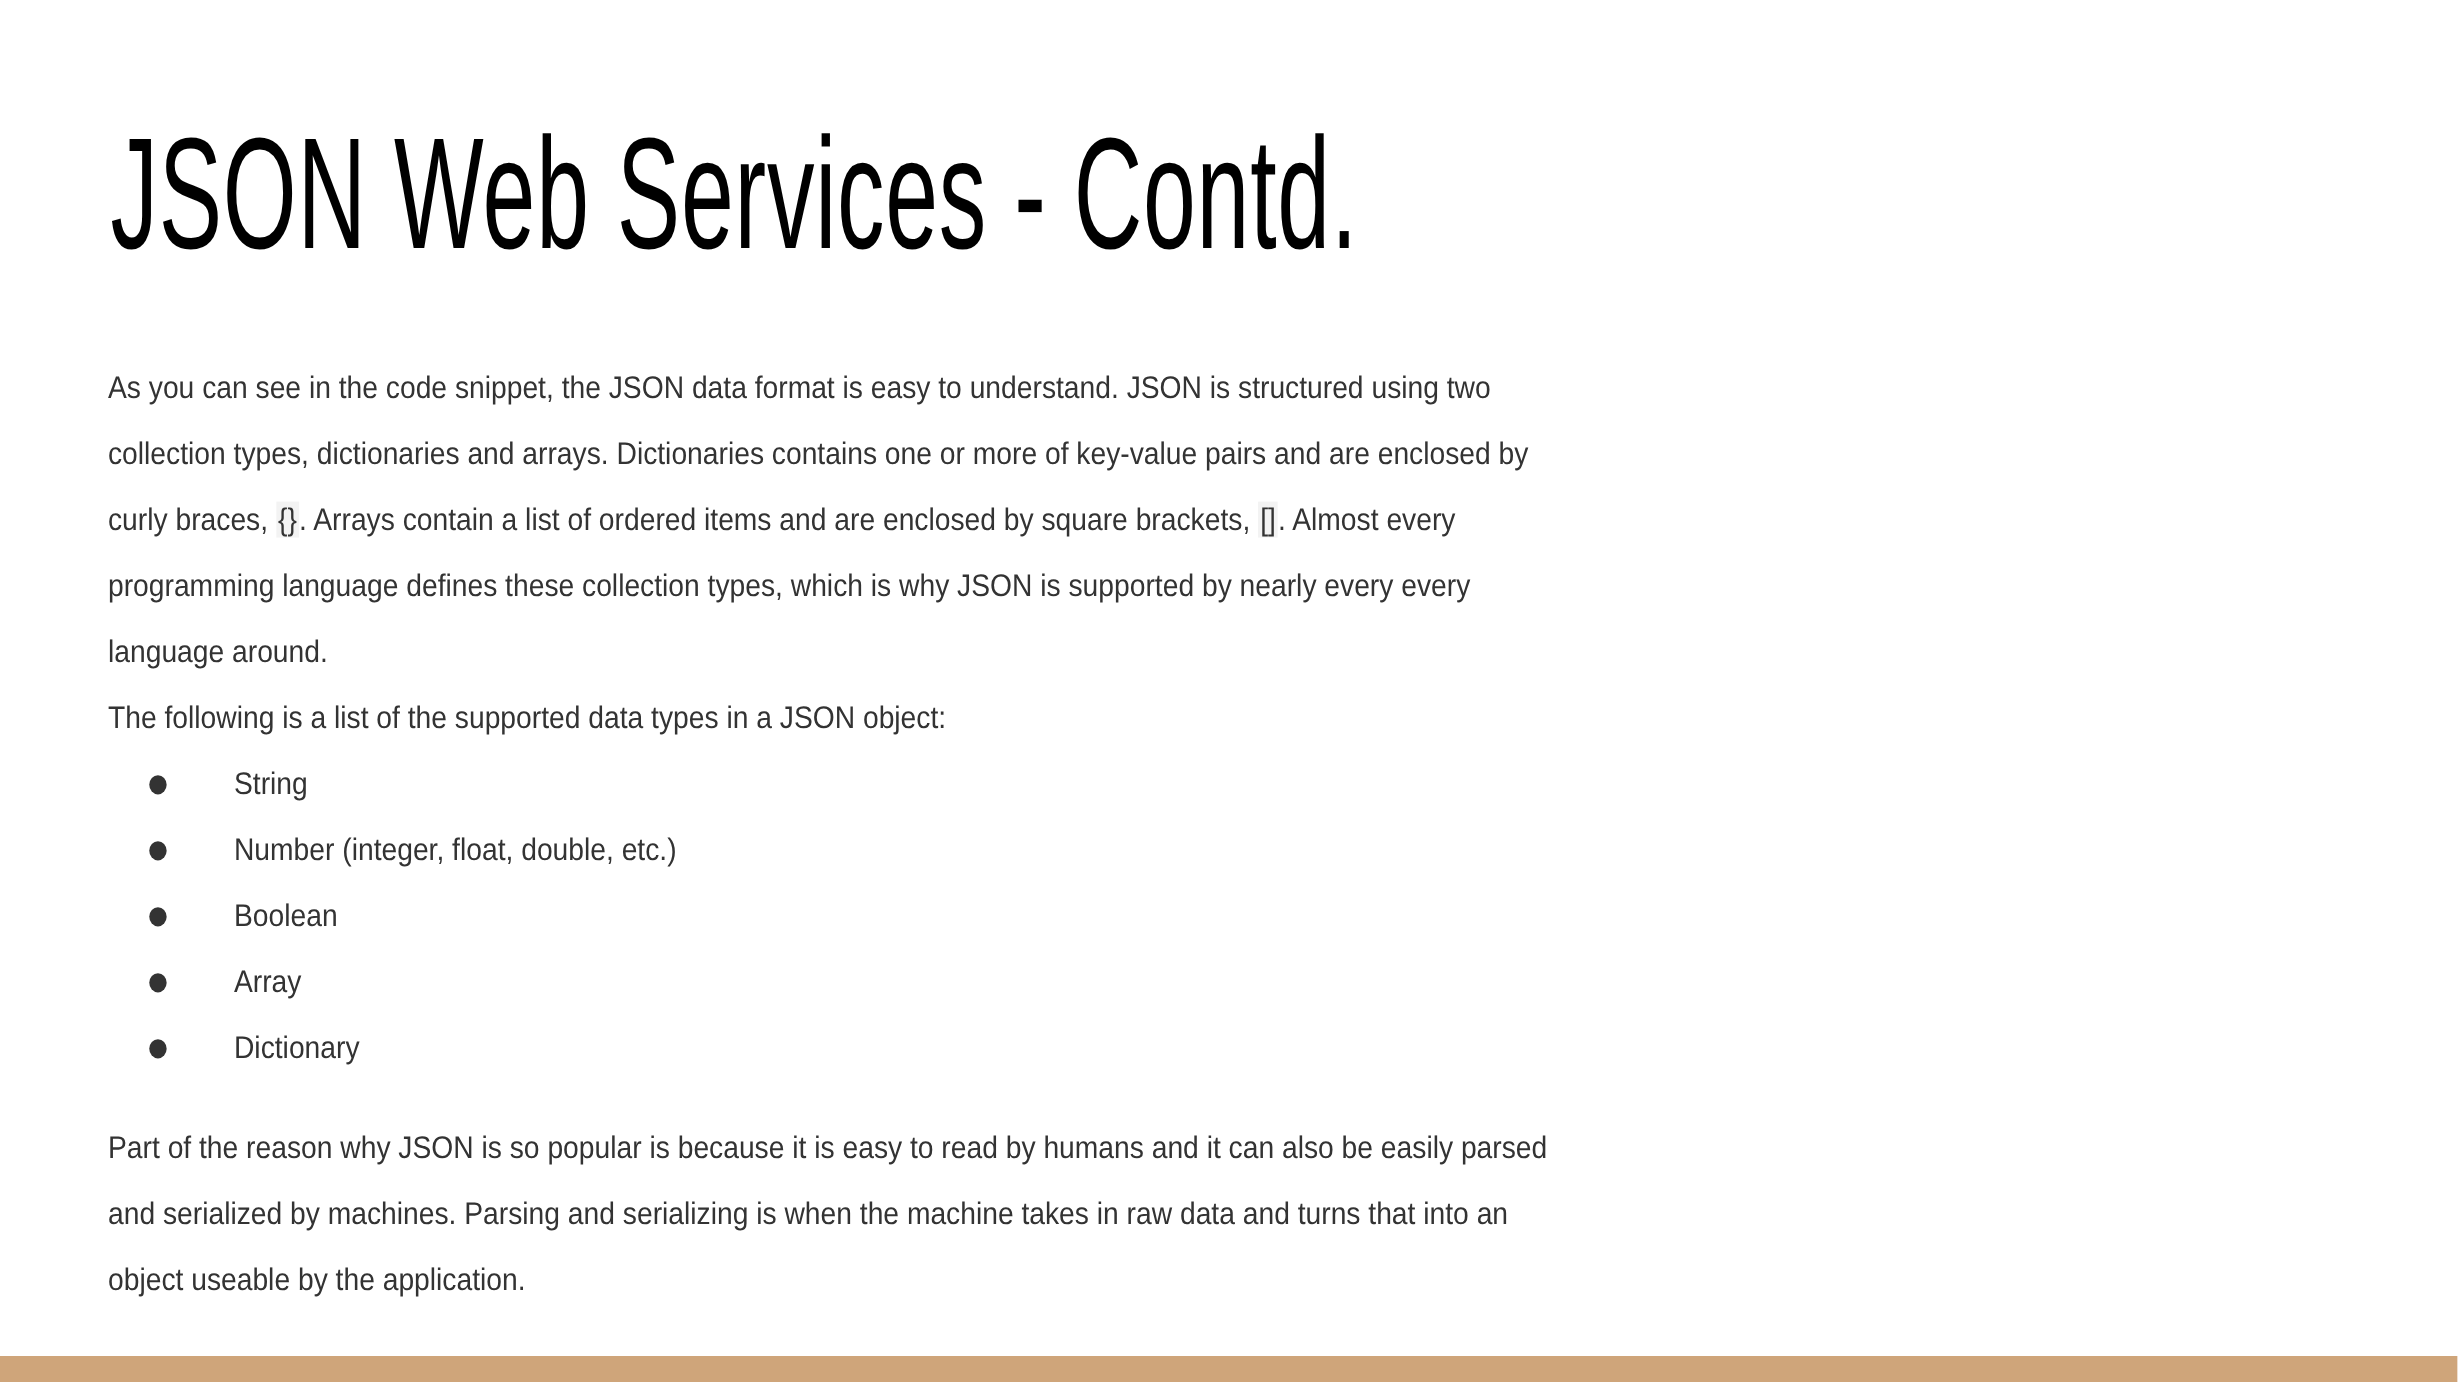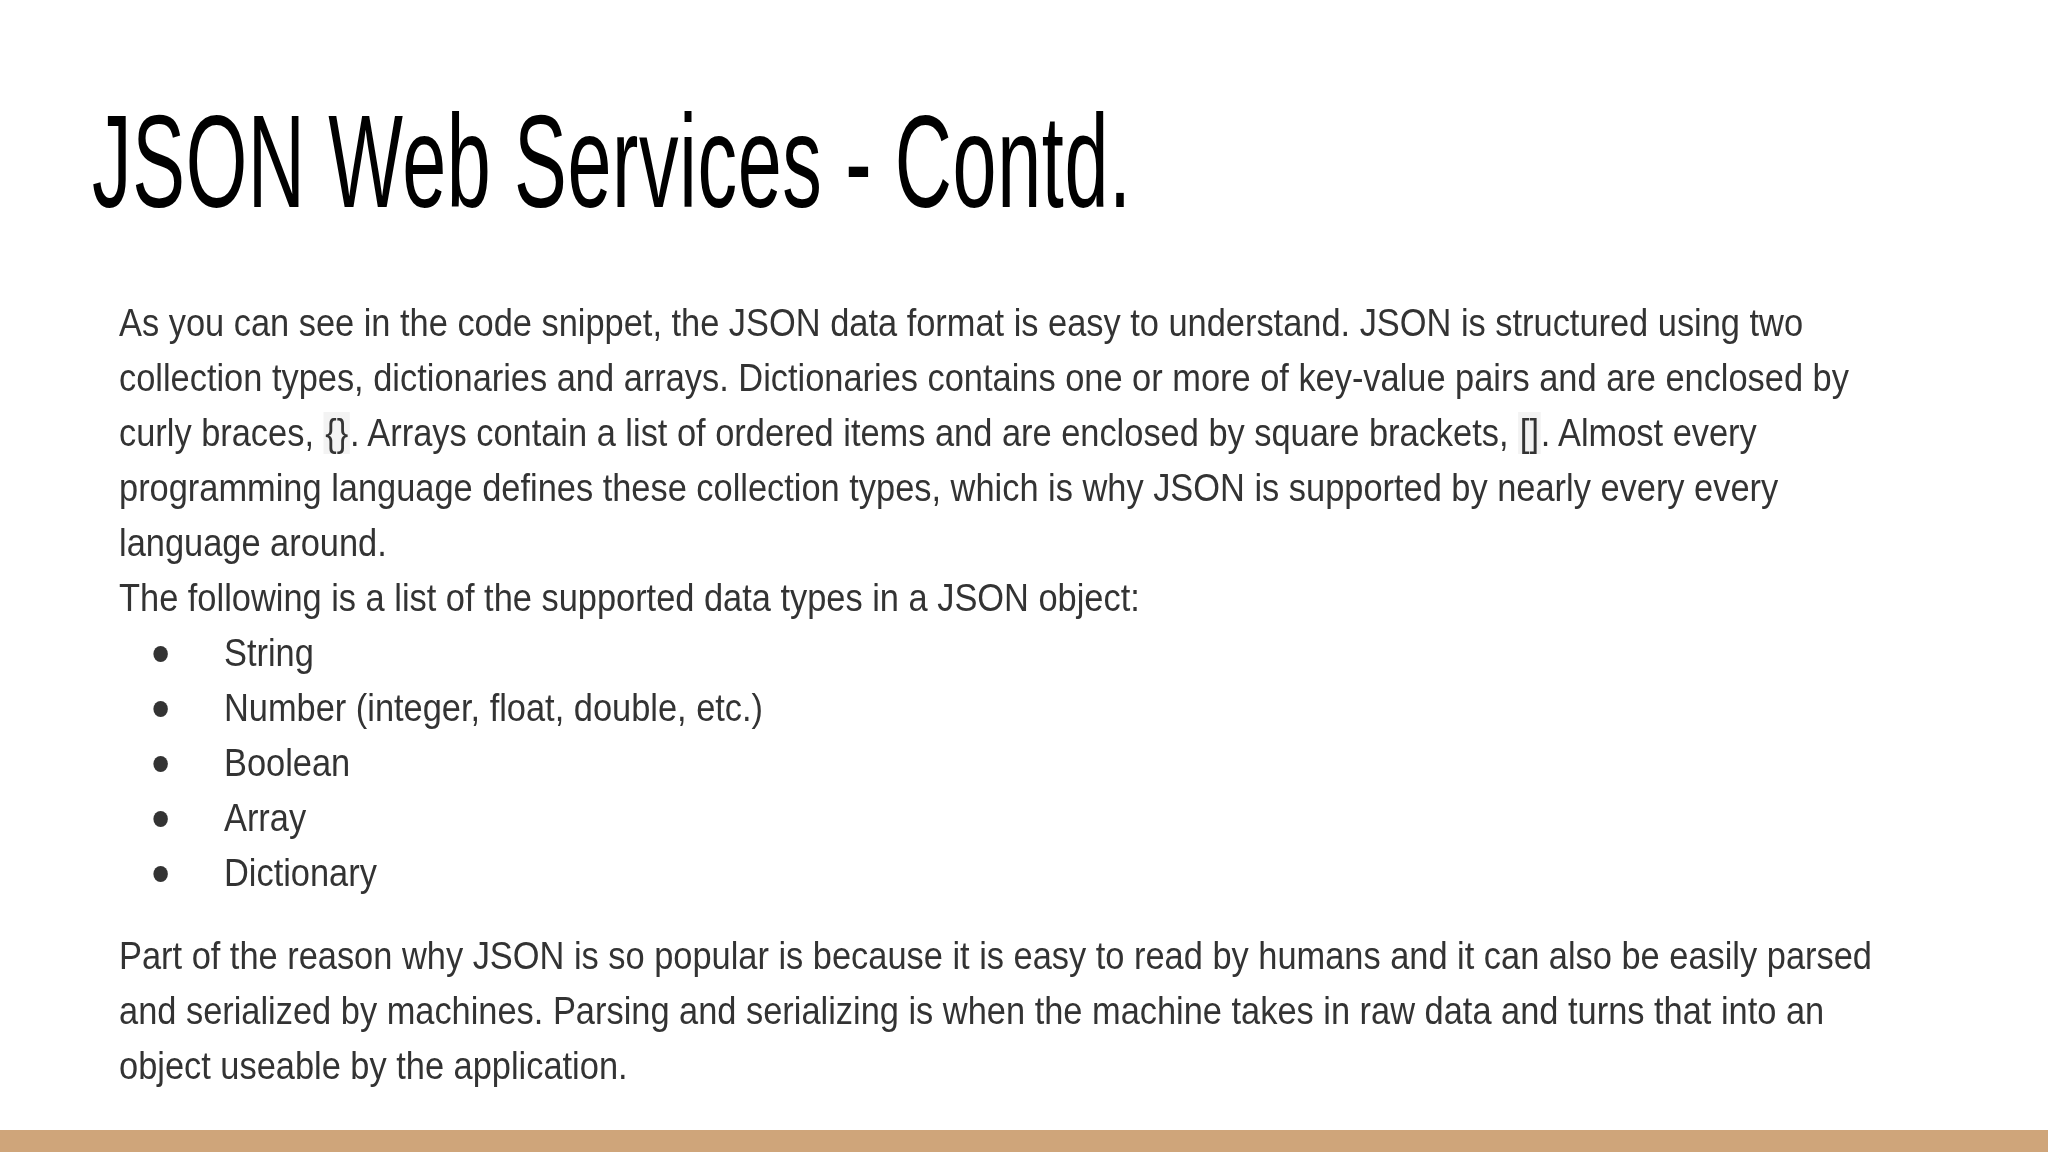--- a/index.html
+++ b/index.html
@@ -14,21 +14,21 @@
     font-family: "Liberation Sans", sans-serif;
     font-size: 132px; font-weight: 400; color: #000;
     line-height: 1; white-space: nowrap;
     transform: scaleX(0.6); transform-origin: left top;
     letter-spacing: 1px;
   }
   .body {
     position: absolute; left: 90px; top: 296px; width: 1880px;
     color: #333333;
     font-family: "Liberation Sans", sans-serif;
-    font-size: 38px; line-height: 55px; margin-left: 29px;
+    font-size: 26px; line-height: 55px;
   }
   .body-inner { transform: scaleX(0.905); transform-origin: left top; width: 2080px; }
   .para { margin: 0; }
   .line { display: block; white-space: nowrap; }
   .code { background: #f3f3f3; padding: 0 2px; }
   ul.types { list-style: none; margin: 0; padding: 0; }
   ul.types li { position: relative; padding-left: 116px; white-space: nowrap; }
   ul.types li .dot {
     position: absolute; left: 38px; top: 20px;
     width: 16px; height: 16px; border-radius: 50%; background: #333333;

